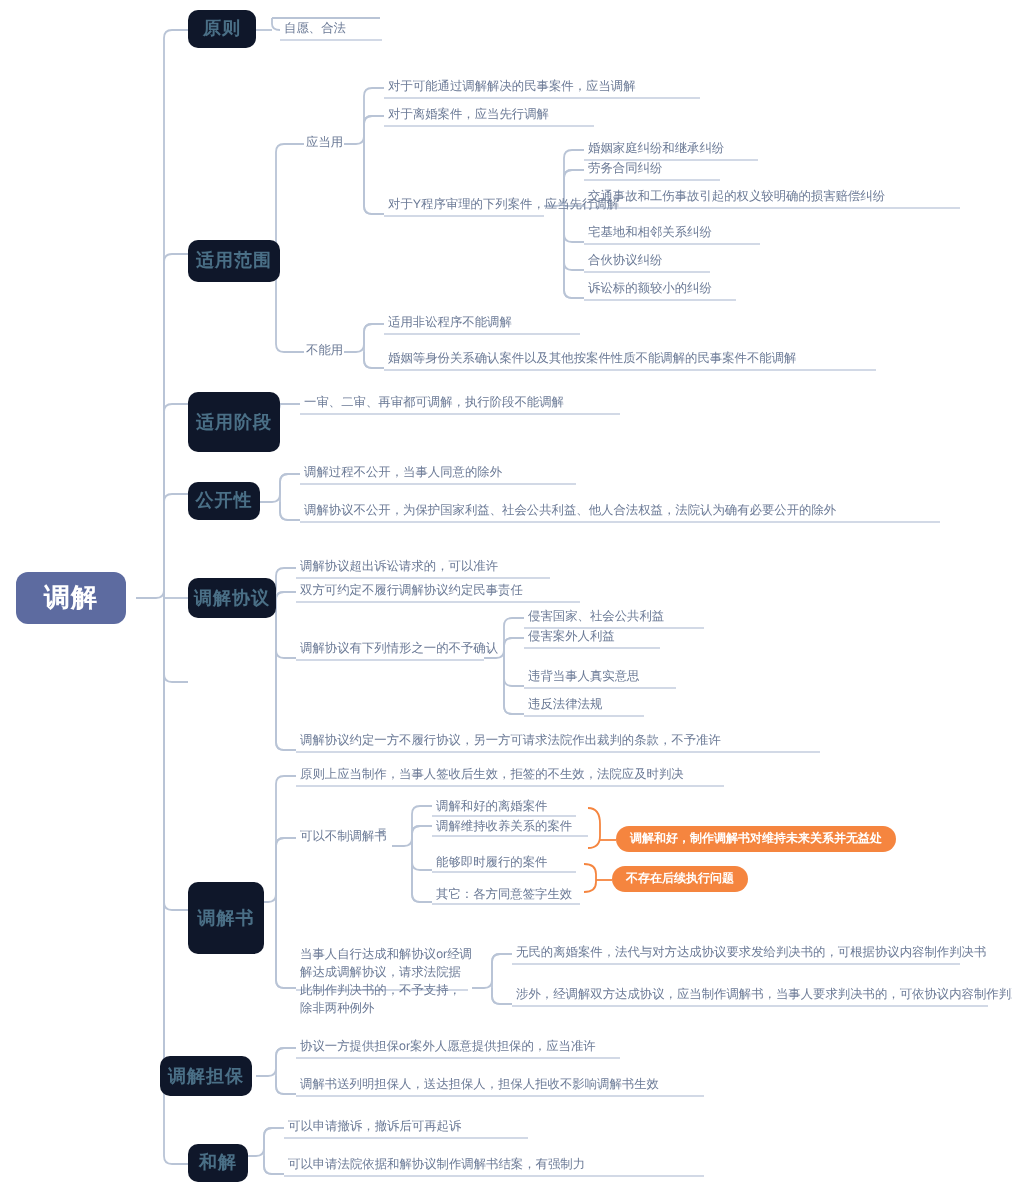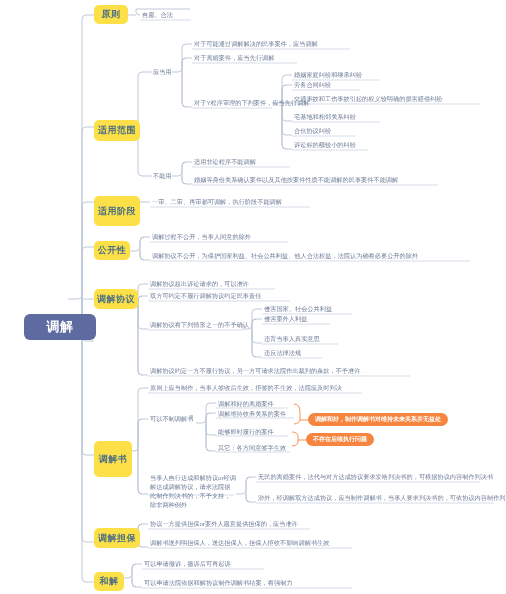--- a/index.html
+++ b/index.html
@@ -34,21 +34,21 @@
     white-space: nowrap;
     z-index: 4;
   }
   .chip.root {
     background: #5d6ba0;
     font-size: 13px;
     font-weight: bold;
     border-radius: 6px;
   }
   .chip.branch {
-    background: #fde047;
+    background: #0f172a;
     color: #4a6f86;
     font-size: 9px;
     font-weight: bold;
   }
 
   
   .leaf {
     position: absolute;
     font-size: 6.2px;
     line-height: 9px;
@@ -218,21 +218,21 @@
     </g>
 
     <g fill="none" stroke="#f5853f" stroke-width="0.9">
       <path d="M294 404 Q300 404 300 412 V418 Q300 424 294 424"></path>
       <path d="M300 420 H308"></path>
       <path d="M292 432 Q298 432 298 437 V441 Q298 446 292 446"></path>
       <path d="M298 440 H306"></path>
     </g>
   </svg>
 
-  <div class="chip root" style="left:24px; top:286px; width:72px; height:26px;margin-top:28px;">
+  <div class="chip root" style="left:8px; top:286px; width:55px; height:26px;">
     <span>调解</span>
   </div>
 
   <div class="chip branch" style="left:94px; top:5px; width:34px; height:19px;">
     <span>原则</span>
   </div>
 
   <div class="chip branch" style="left:94px; top:120px; width:46px; height:21px;">
     <span>适用范围</span>
   </div>
@@ -246,21 +246,21 @@
   </div>
 
   <div class="chip branch" style="left:94px; top:289px; width:44px; height:20px;">
     <span>调解协议</span>
   </div>
 
   <div class="chip branch" style="left:94px; top:441px; width:38px; height:36px;">
     <span>调解书</span>
   </div>
 
-  <div class="chip branch" style="left:94px; top:528px; width:46px; height:20px;">
+  <div class="chip branch" style="left:80px; top:528px; width:46px; height:20px;">
     <span>调解担保</span>
   </div>
 
   <div class="chip branch" style="left:94px; top:572px; width:30px; height:19px;">
     <span>和解</span>
   </div>
 
   <div class="leaf" style="left:141px; top:10px;">
     <span>自愿、合法</span>
   </div>

